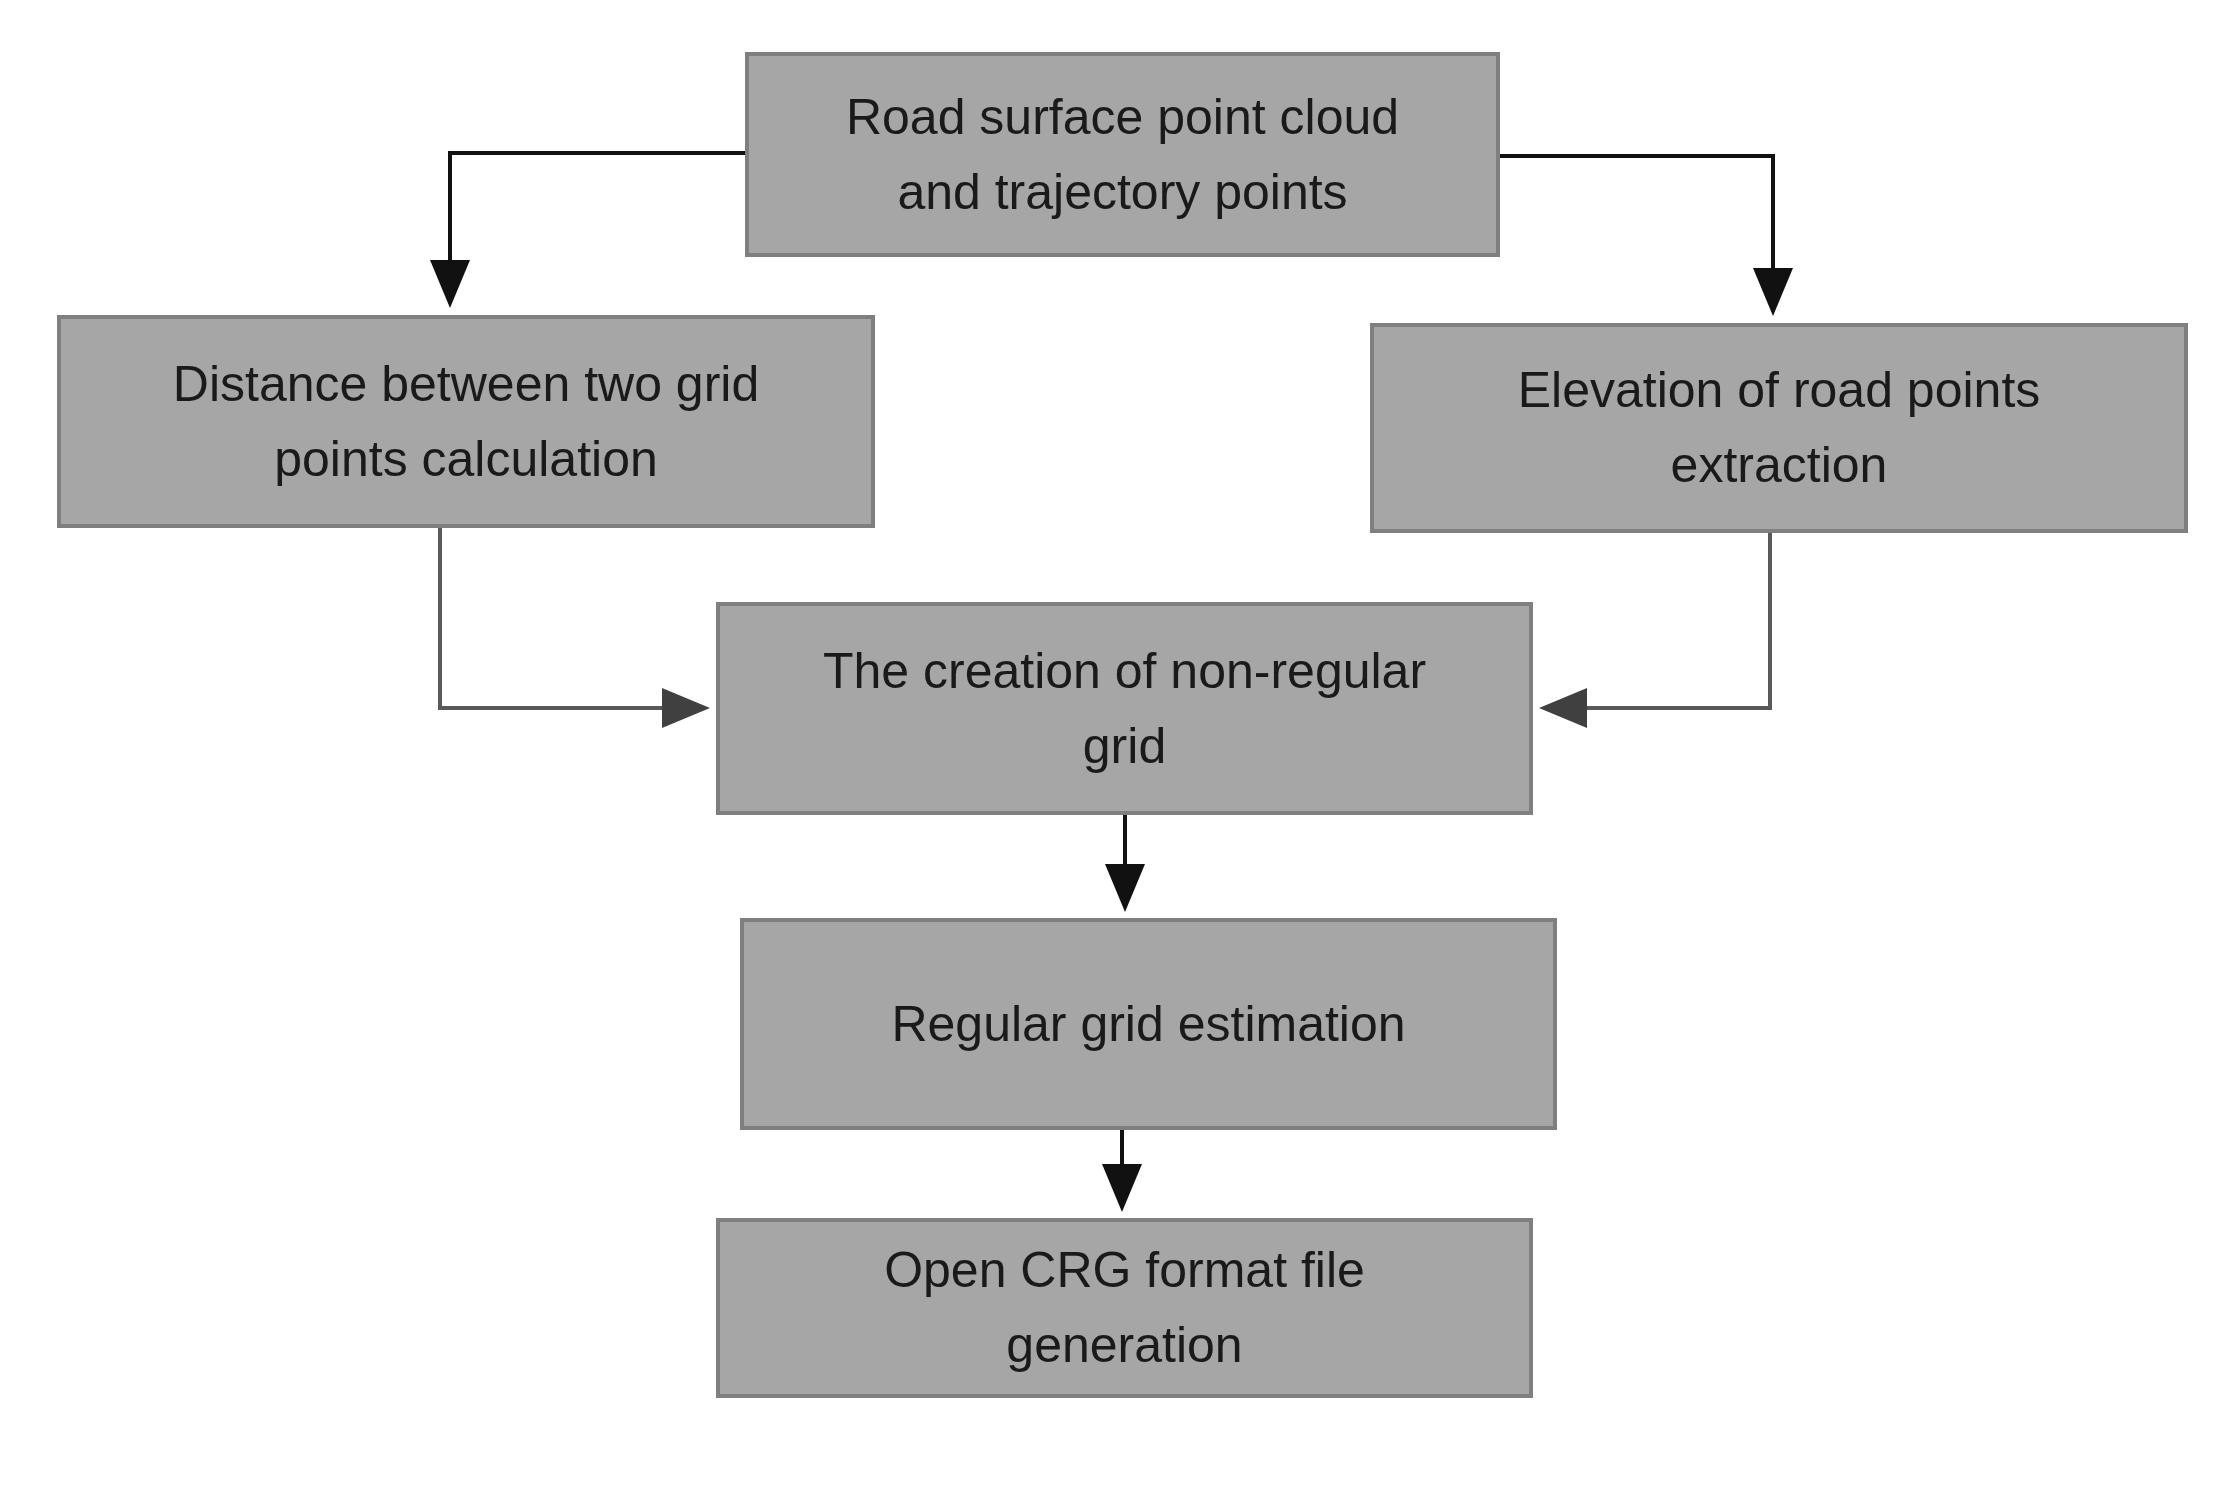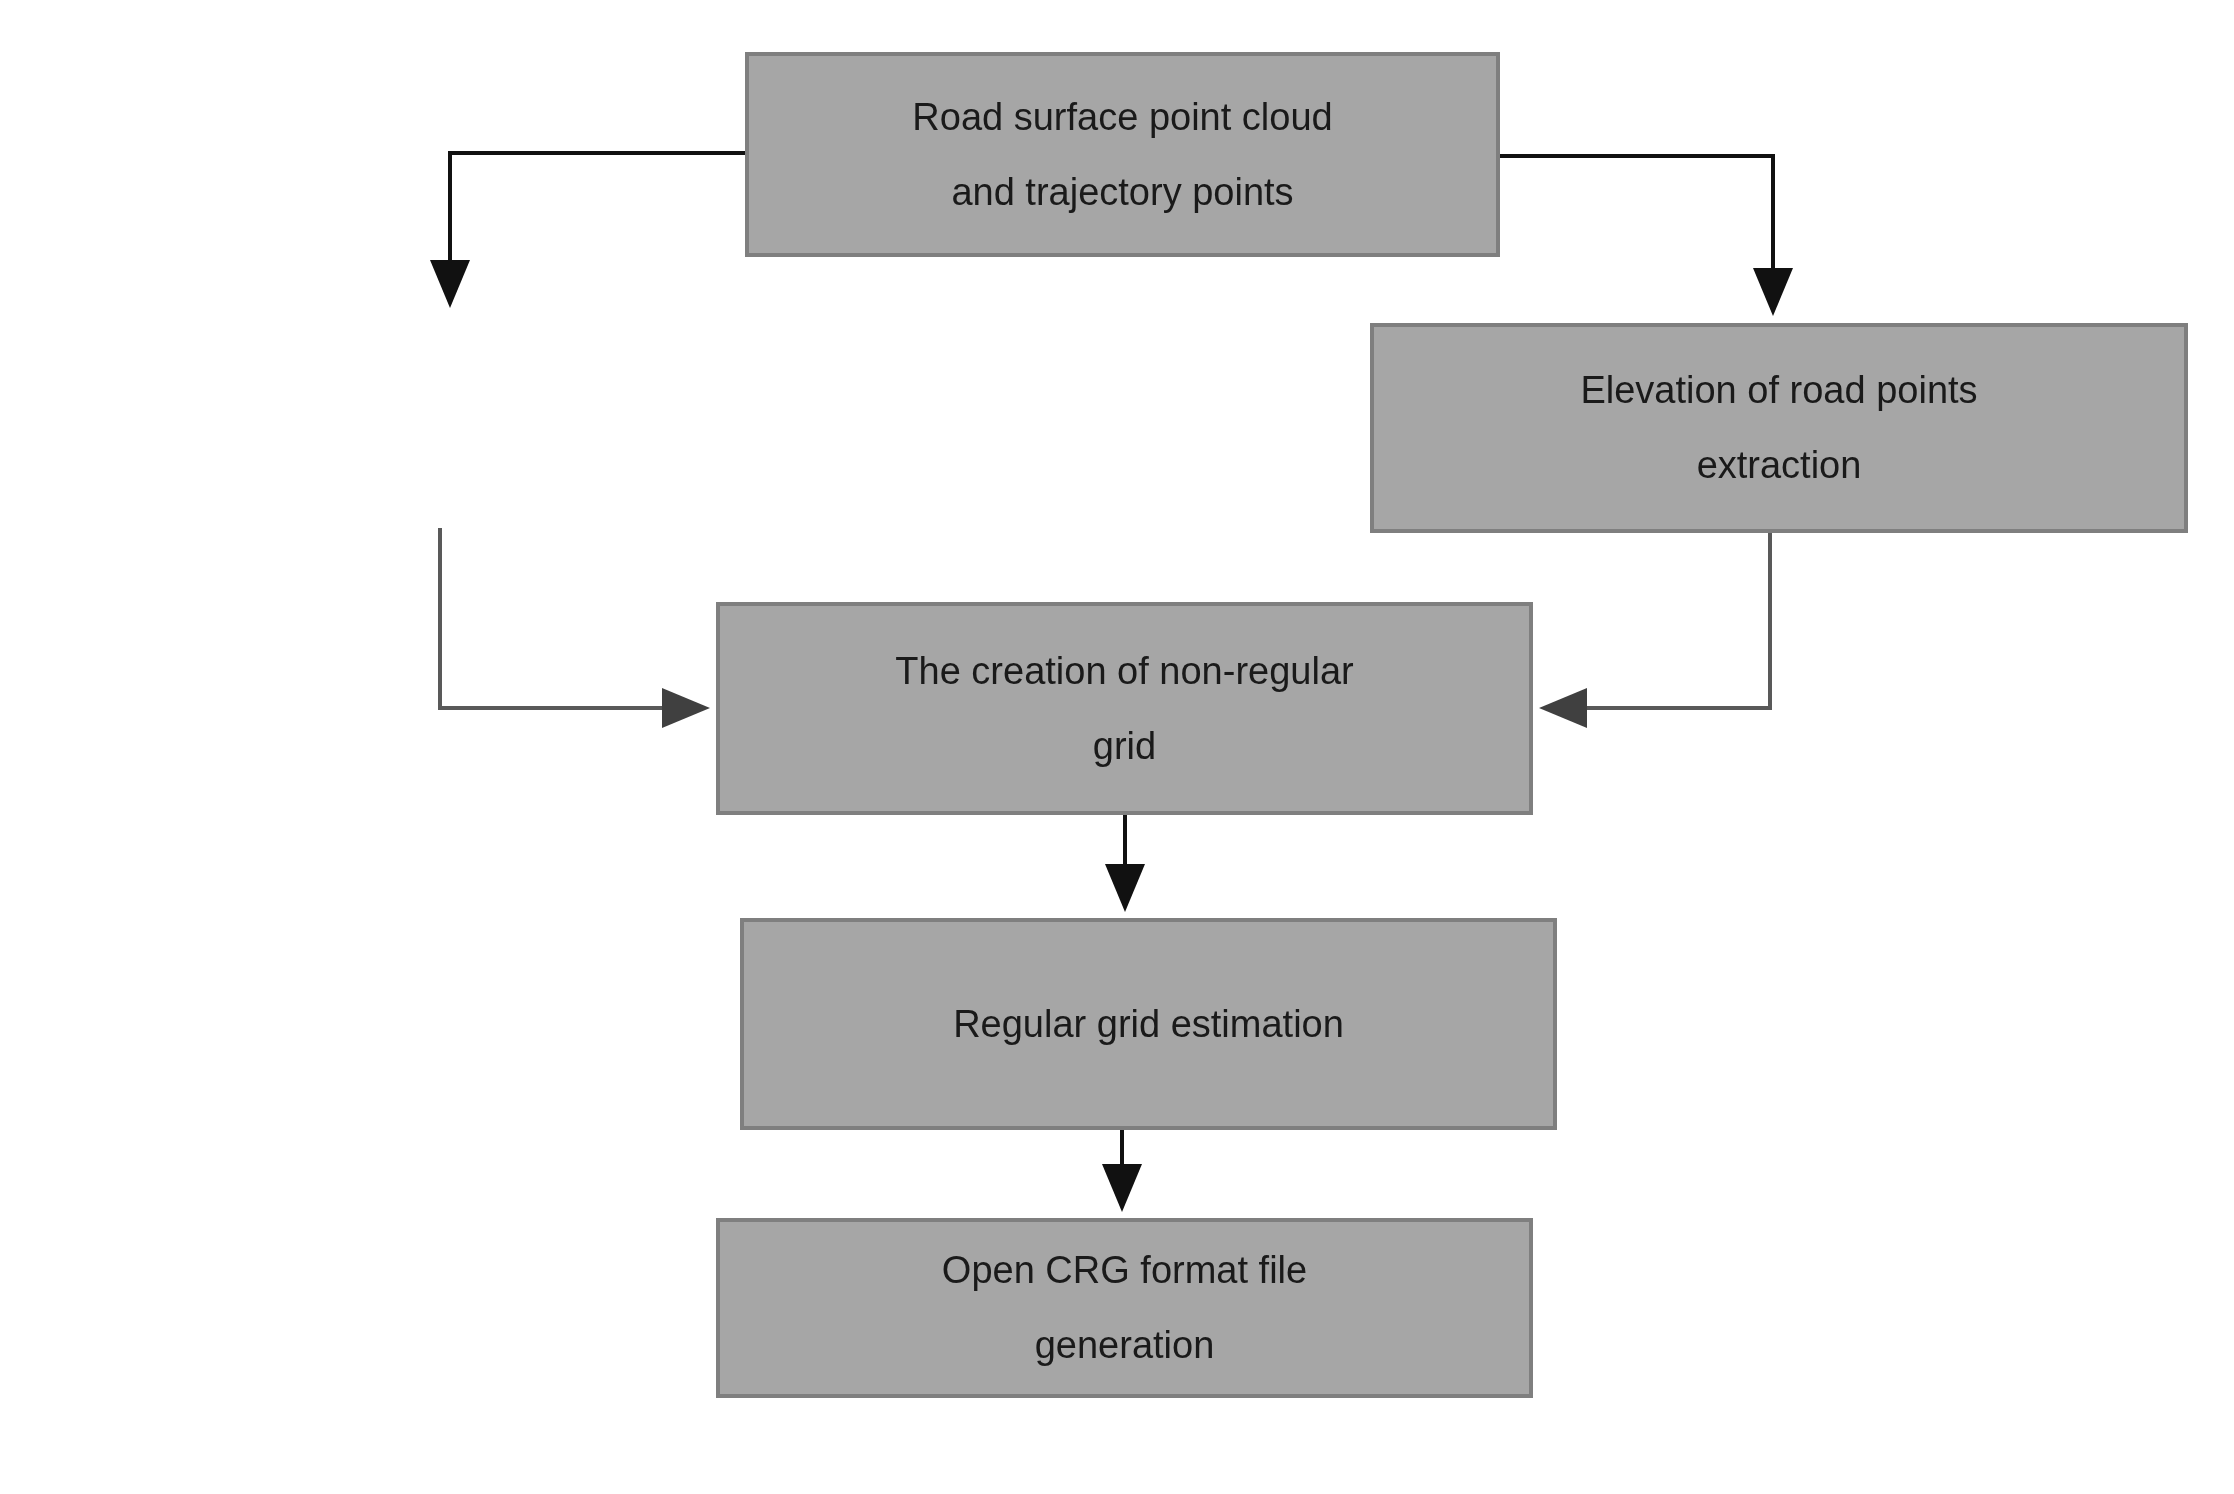--- a/index.html
+++ b/index.html
@@ -26,21 +26,21 @@
   .flow-node {
     position: absolute;
     box-sizing: border-box;
     background: #a6a6a6;
     border: 4px solid #7f7f7f;
     color: #1a1a1a;
     display: flex;
     align-items: center;
     justify-content: center;
     text-align: center;
-    font-size: 38px;
+    font-size: 50px;
     line-height: 75px;
     font-weight: 400;
     white-space: pre-line;
   }
   
   .node-top      { left: 745px;  top: 52px;   width: 755px; height: 205px; }
   .node-left     { left: 57px;   top: 315px;  width: 818px; height: 213px; }
   .node-right    { left: 1370px; top: 323px;  width: 818px; height: 210px; }
   .node-middle   { left: 716px;  top: 602px;  width: 817px; height: 213px; }
   .node-regular  { left: 716px;  top: 918px;  width: 817px; height: 212px; margin-left: 24px; }
@@ -70,20 +70,22 @@
     <polyline points="1770,533 1770,708 1547,708" fill="none" stroke="#595959" stroke-width="4" marker-end="url(#head-gray)"></polyline>
 
     <polyline points="1125,815 1125,904" fill="none" stroke="#111111" stroke-width="4" marker-end="url(#head-black)"></polyline>
 
     <polyline points="1122,1130 1122,1204" fill="none" stroke="#111111" stroke-width="4" marker-end="url(#head-black)"></polyline>
   </svg>
 
   <div class="flow-node node-top">Road surface point cloud
 and trajectory points</div>
 
+  <div class="flow-node node-left">Distance between two grid
+points calculation</div>
 
   <div class="flow-node node-middle">The creation of non-regular
 grid</div>
 
   <div class="flow-node node-right">Elevation of road points
 extraction</div>
 
   <div class="flow-node node-regular">Regular grid estimation</div>
 
   <div class="flow-node node-bottom">Open CRG format file

